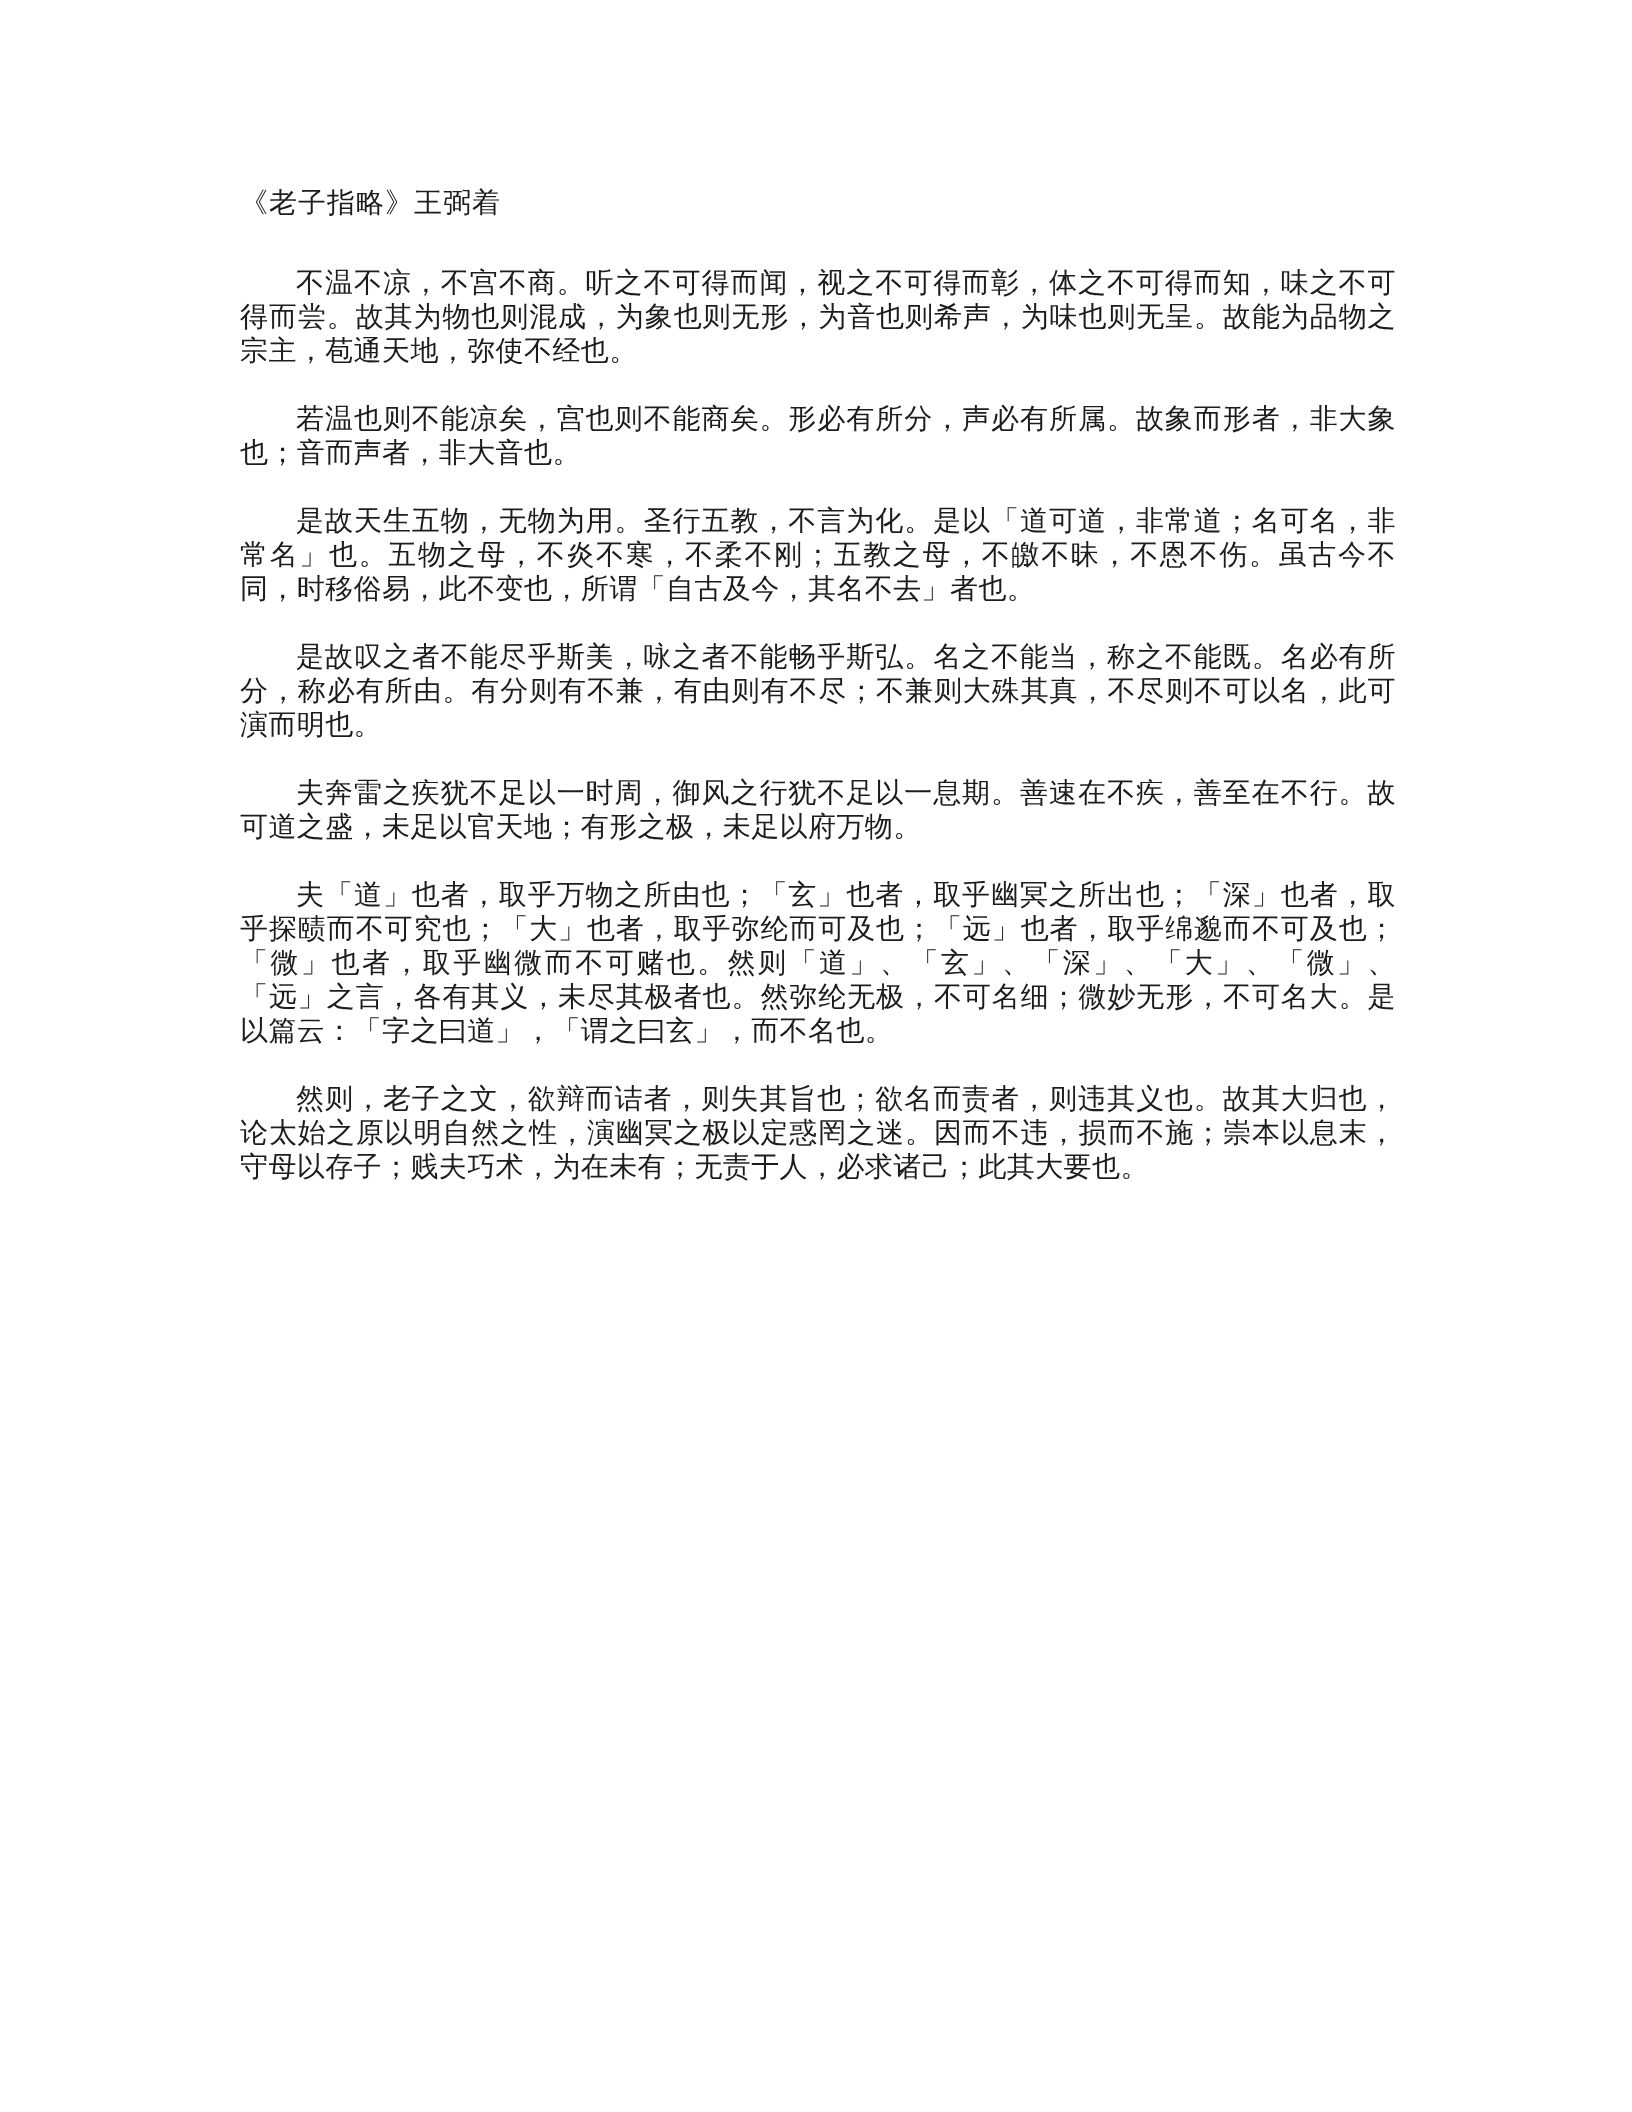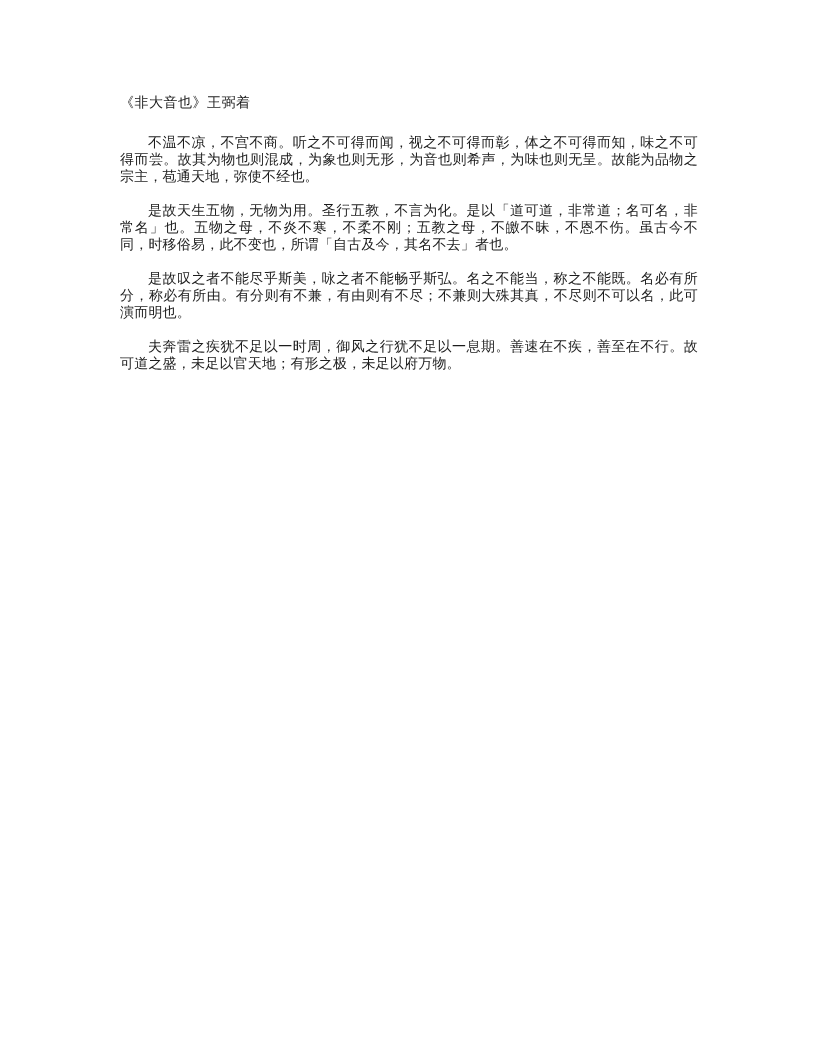--- a/index.html
+++ b/index.html
@@ -33,20 +33,23 @@
     text-indent: 2em;
     text-align: justify;
     letter-spacing: 0.2px;
     word-break: break-all;
   }
 </style>
 </head>
 <body>
 
 <div class="page" style="background: rgb(255, 255, 255); color: rgb(28, 28, 28);">
-  <h1 class="doc-title">《非大音也》王弼着</h1>
+  <h1 class="doc-title">《老子指略》王弼着</h1>
   <div>
       <p class="para">不温不凉，不宫不商。听之不可得而闻，视之不可得而彰，体之不可得而知，味之不可得而尝。故其为物也则混成，为象也则无形，为音也则希声，为味也则无呈。故能为品物之宗主，苞通天地，弥使不经也。</p>
+      <p class="para">若温也则不能凉矣，宫也则不能商矣。形必有所分，声必有所属。故象而形者，非大象也；音而声者，非大音也。</p>
       <p class="para">是故天生五物，无物为用。圣行五教，不言为化。是以「道可道，非常道；名可名，非常名」也。五物之母，不炎不寒，不柔不刚；五教之母，不皦不昧，不恩不伤。虽古今不同，时移俗易，此不变也，所谓「自古及今，其名不去」者也。</p>
       <p class="para">是故叹之者不能尽乎斯美，咏之者不能畅乎斯弘。名之不能当，称之不能既。名必有所分，称必有所由。有分则有不兼，有由则有不尽；不兼则大殊其真，不尽则不可以名，此可演而明也。</p>
       <p class="para">夫奔雷之疾犹不足以一时周，御风之行犹不足以一息期。善速在不疾，善至在不行。故可道之盛，未足以官天地；有形之极，未足以府万物。</p>
+      <p class="para">夫「道」也者，取乎万物之所由也；「玄」也者，取乎幽冥之所出也；「深」也者，取乎探赜而不可究也；「大」也者，取乎弥纶而可及也；「远」也者，取乎绵邈而不可及也；「微」也者，取乎幽微而不可赌也。然则「道」、「玄」、「深」、「大」、「微」、「远」之言，各有其义，未尽其极者也。然弥纶无极，不可名细；微妙无形，不可名大。是以篇云：「字之曰道」，「谓之曰玄」，而不名也。</p>
+      <p class="para">然则，老子之文，欲辩而诘者，则失其旨也；欲名而责者，则违其义也。故其大归也，论太始之原以明自然之性，演幽冥之极以定惑罔之迷。因而不违，损而不施；崇本以息末，守母以存子；贱夫巧术，为在未有；无责于人，必求诸己；此其大要也。</p>
     </div>
 </div>
 
 </body></html>

